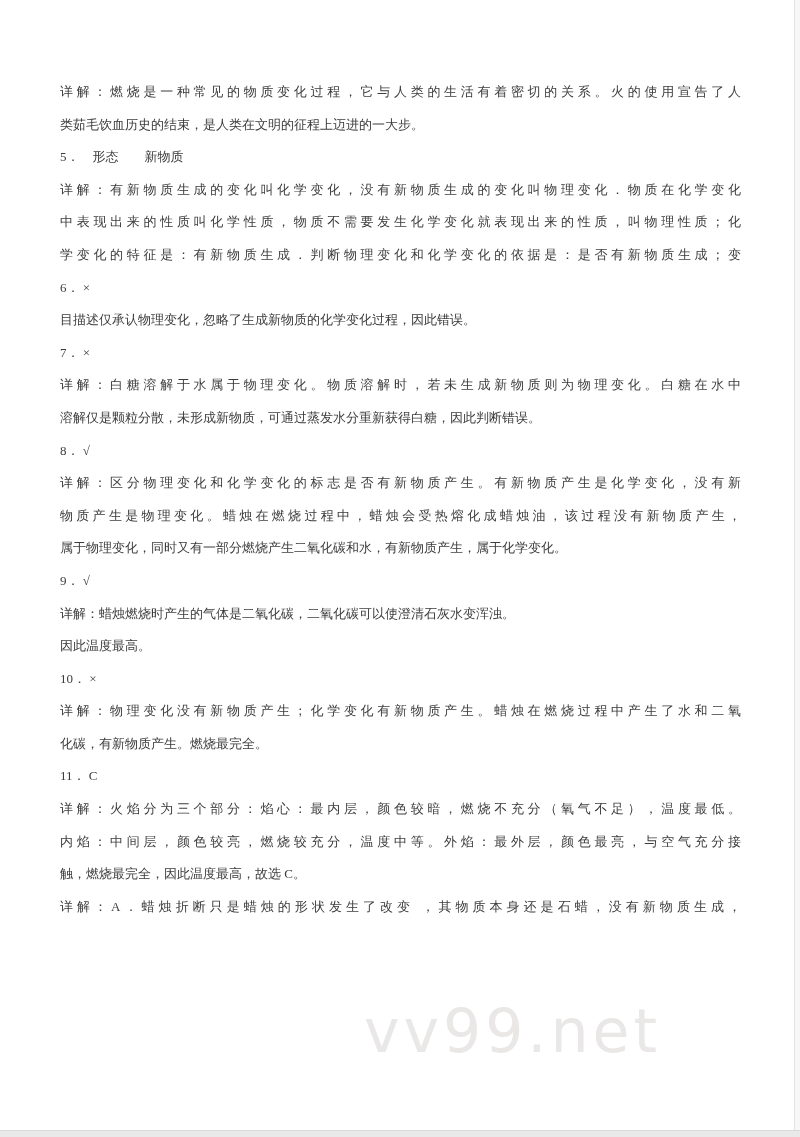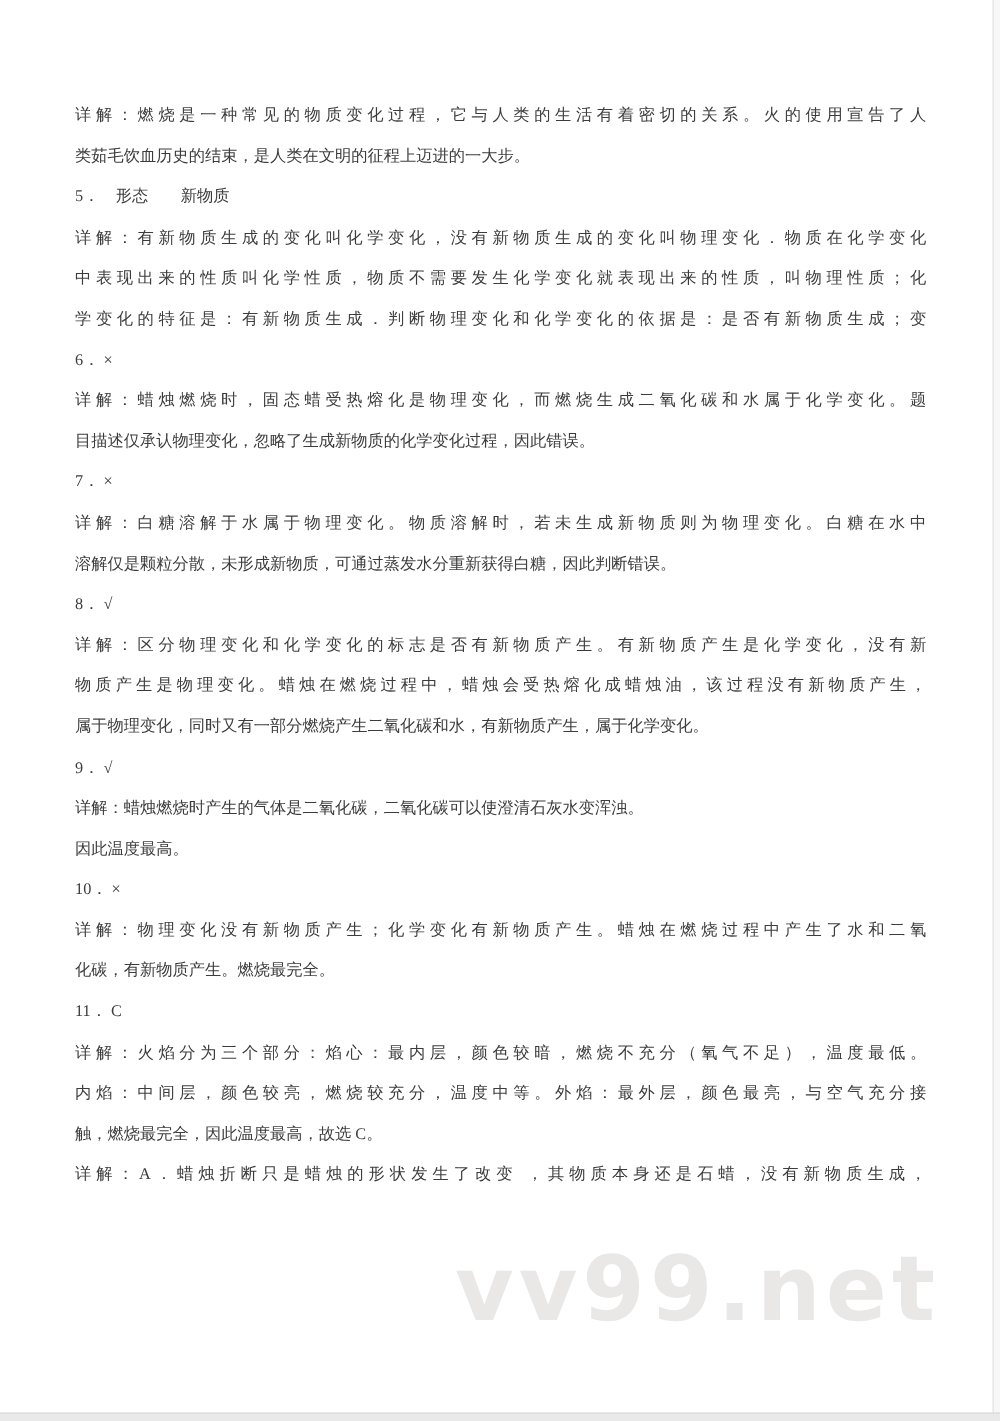--- a/index.html
+++ b/index.html
@@ -36,22 +36,22 @@
   }
   .line.fill {
     text-align: justify;
     text-align-last: justify;
   }
   .watermark {
     position: absolute;
     left: 364px;
     top: 995px;
     font-family: "DejaVu Sans", "Liberation Sans", sans-serif;
-    font-weight: bold;
-    font-size: 72px;
+    font-weight: normal;
+    font-size: 60px;
     line-height: 72px;
     letter-spacing: 4px;
     color: #eae7e7;
     user-select: none;
     pointer-events: none;
   }
   .right-edge {
     position: absolute;
     top: 0;
     right: 0;
@@ -75,21 +75,20 @@
 
 <div class="page">
   <div class="content" id="lines-container">
       <div class="line fill">详解：燃烧是一种常见的物质变化过程，它与人类的生活有着密切的关系。火的使用宣告了人</div>
       <div class="line">类茹毛饮血历史的结束，是人类在文明的征程上迈进的一大步。</div>
       <div class="line">5．　形态　　新物质</div>
       <div class="line fill">详解：有新物质生成的变化叫化学变化，没有新物质生成的变化叫物理变化．物质在化学变化</div>
       <div class="line fill">中表现出来的性质叫化学性质，物质不需要发生化学变化就表现出来的性质，叫物理性质；化</div>
       <div class="line fill">学变化的特征是：有新物质生成．判断物理变化和化学变化的依据是：是否有新物质生成；变</div>
       <div class="line">6． ×</div>
-      <div class="line fill">详解：蜡烛燃烧时，固态蜡受热熔化是物理变化，而燃烧生成二氧化碳和水属于化学变化。题</div>
       <div class="line">目描述仅承认物理变化，忽略了生成新物质的化学变化过程，因此错误。</div>
       <div class="line">7． ×</div>
       <div class="line fill">详解：白糖溶解于水属于物理变化。物质溶解时，若未生成新物质则为物理变化。白糖在水中</div>
       <div class="line">溶解仅是颗粒分散，未形成新物质，可通过蒸发水分重新获得白糖，因此判断错误。</div>
       <div class="line">8． √</div>
       <div class="line fill">详解：区分物理变化和化学变化的标志是否有新物质产生。有新物质产生是化学变化，没有新</div>
       <div class="line fill">物质产生是物理变化。蜡烛在燃烧过程中，蜡烛会受热熔化成蜡烛油，该过程没有新物质产生，</div>
       <div class="line">属于物理变化，同时又有一部分燃烧产生二氧化碳和水，有新物质产生，属于化学变化。</div>
       <div class="line">9． √</div>
       <div class="line">详解：蜡烛燃烧时产生的气体是二氧化碳，二氧化碳可以使澄清石灰水变浑浊。</div>

